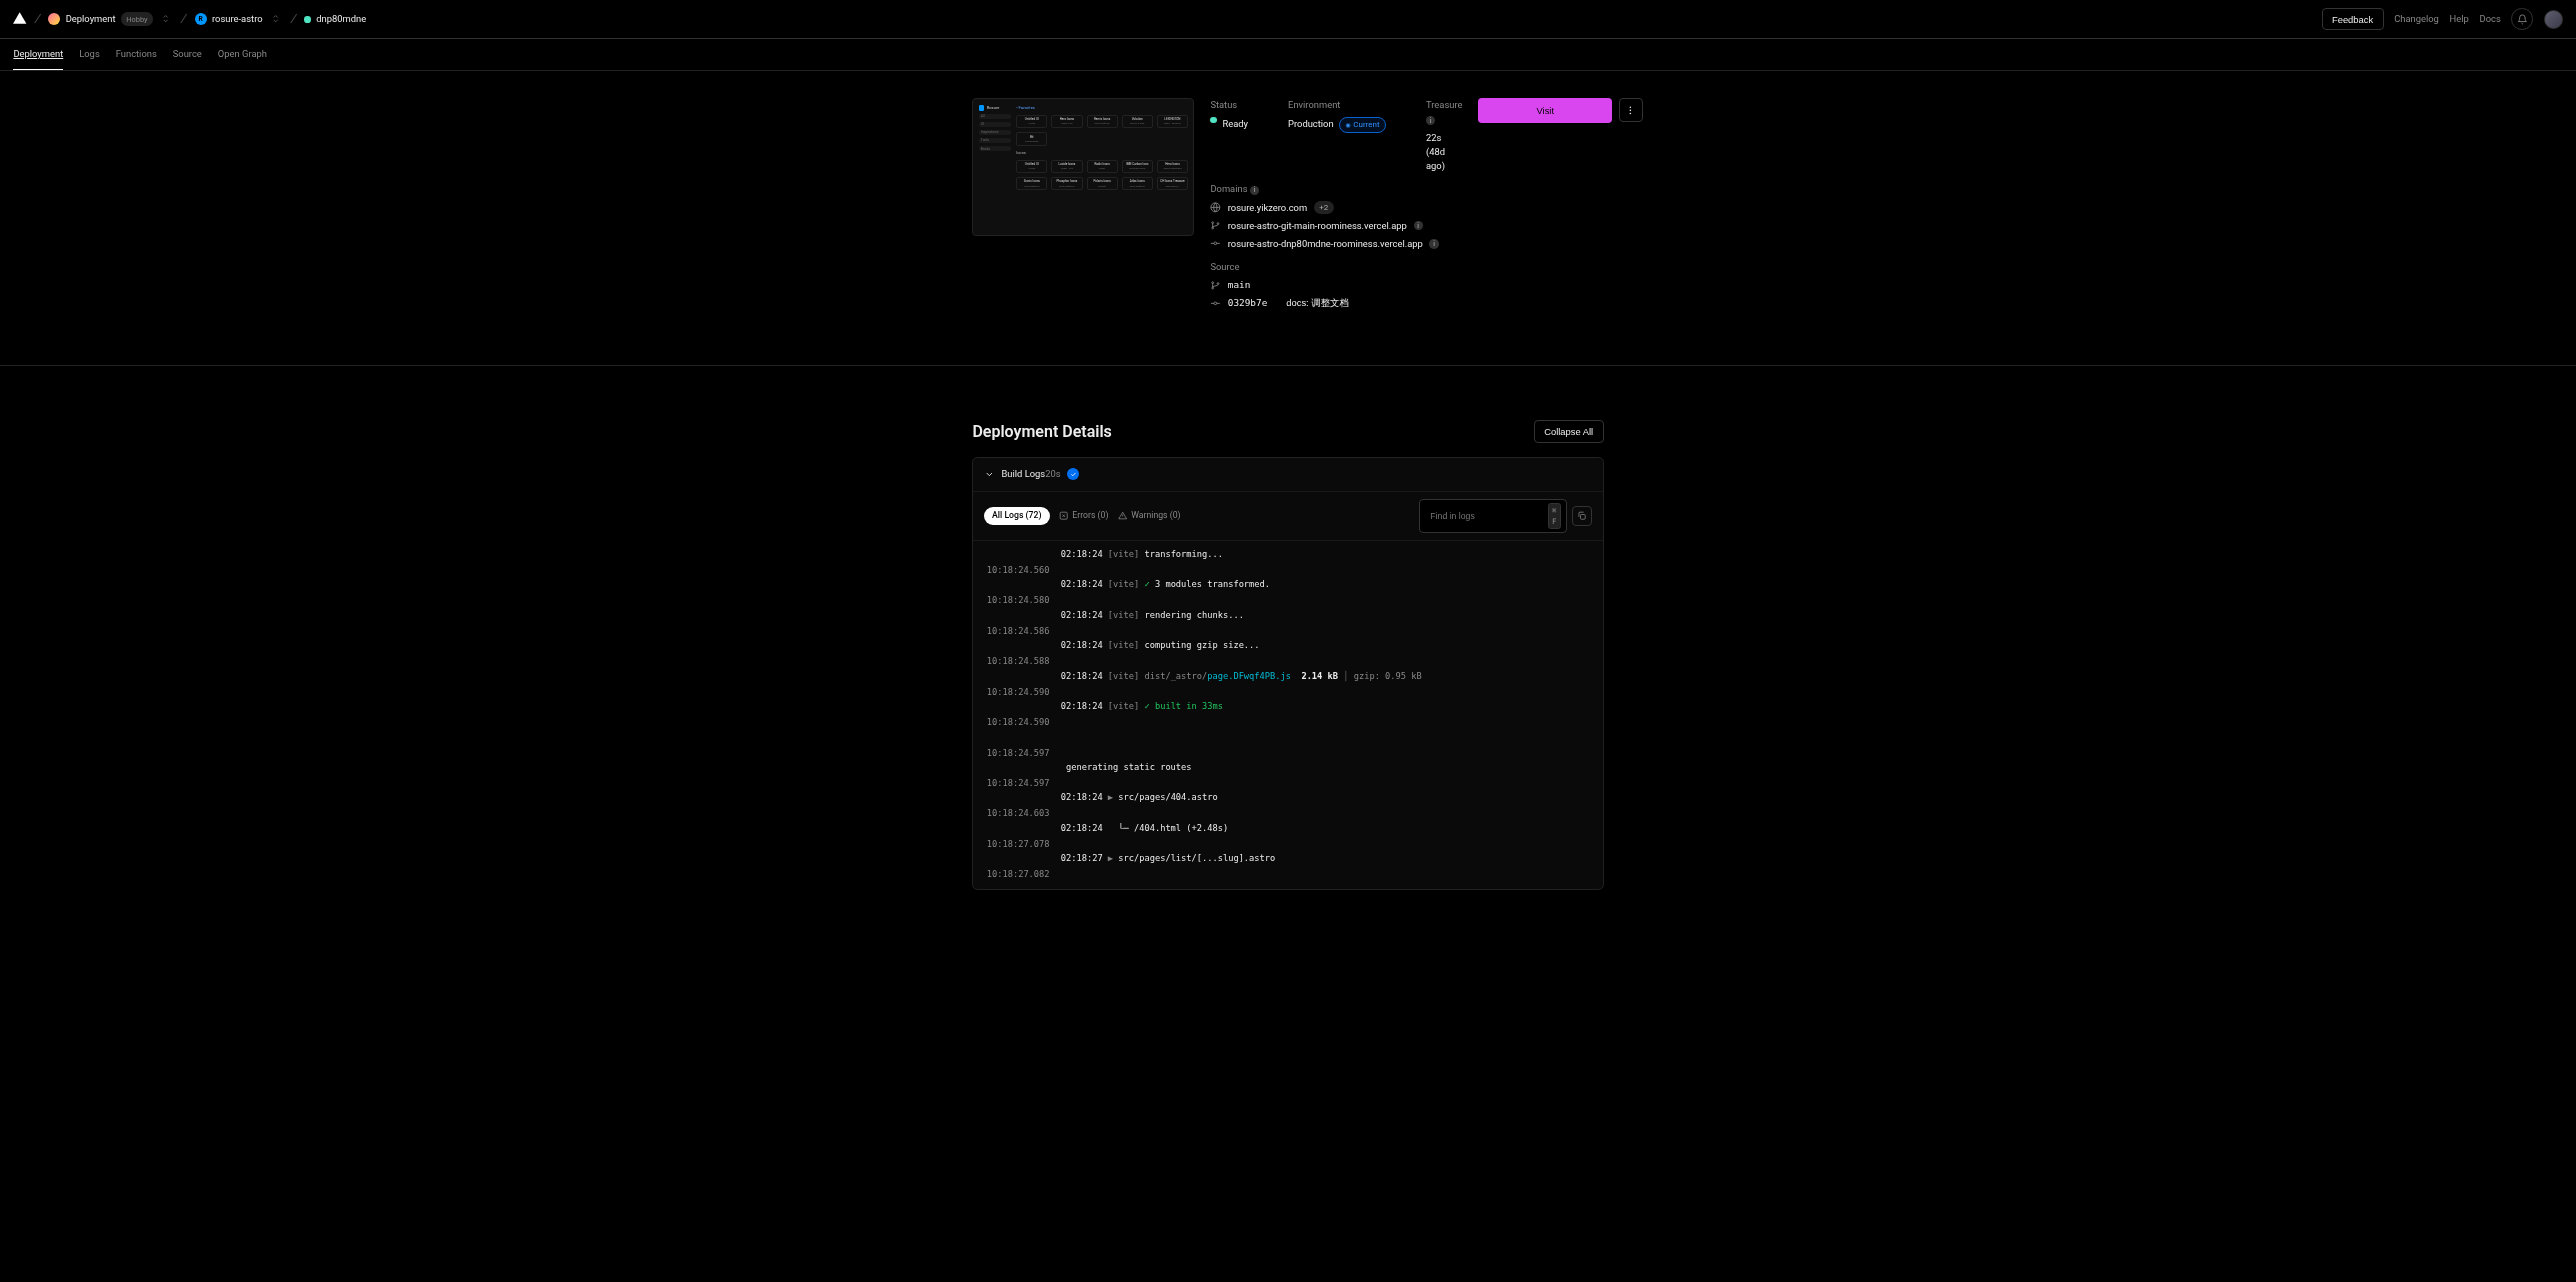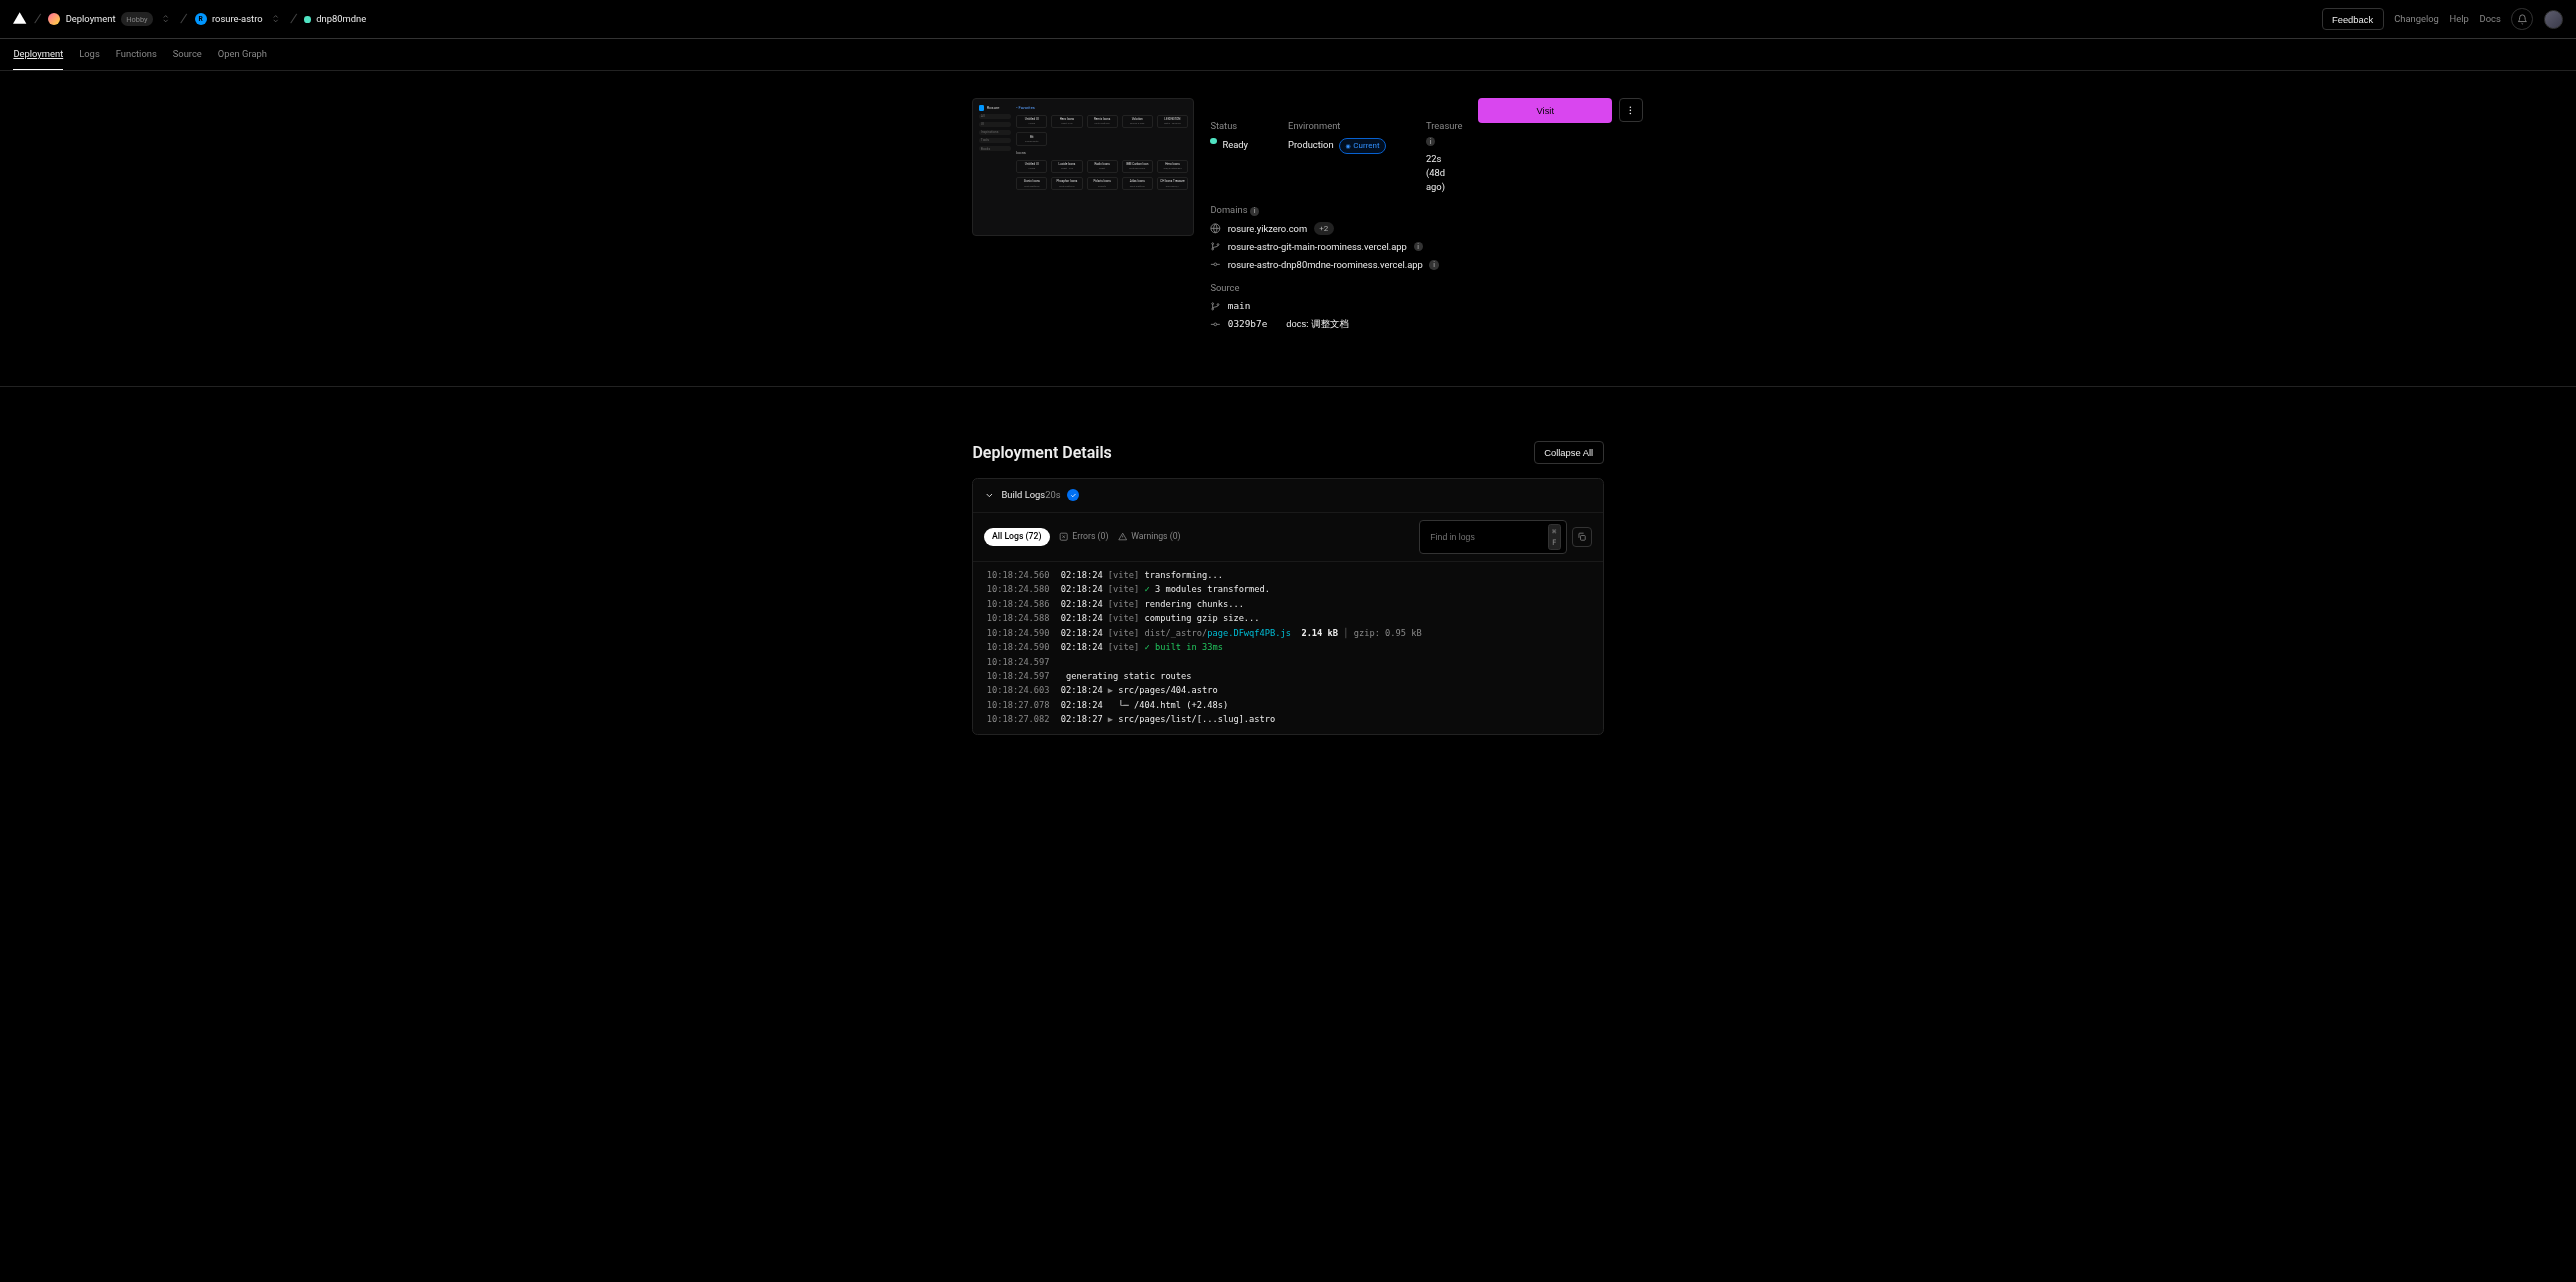--- a/index.html
+++ b/index.html
@@ -100,21 +100,21 @@
 .prev-main { flex:1; display:flex; flex-direction:column; gap:4px; }
 .prev-row { display:flex; gap:4px; }
 .prev-title { font-size:4px; color:#5aa0ff; }
 .prev-title2 { font-size:4px; color:#aaa; }
 .prev-card {
   flex:1; height:13.4px; border:0.7px solid #222; border-radius:2px;
   display:flex; flex-direction:column; align-items:center; justify-content:center;
   font-size:3px; color:#ddd; gap:0.7px;
 }
 .prev-card span:last-child { color:#666; font-size:2.4px; }
-.meta { flex:1; display:flex; flex-direction:column; gap: 9.4px; margin-top: 21px; }
+.meta { flex:1; display:flex; flex-direction:column; gap: 9.4px; }
 .meta-row { display:flex; gap: 40px; align-items: flex-start; }
 .meta-col { display:flex; flex-direction:column; gap:4px; }
 .meta-label { color: #888; font-size: 9.4px; }
 .meta-val { color: #ededed; font-size: 9.4px; display:flex; align-items:flex-start; gap:5.4px; }
 .ready-dot { width:6.7px; height:6.7px; background:#50e3c2; border-radius:50%; }
 .env-badge {
   display:inline-flex; align-items:center; gap:2.7px;
   border:0.7px solid #0761d1; background: rgba(7,97,209,0.15);
   color:#3291ff; border-radius:8px; padding: 1.3px 5.4px; font-size:8px;
 }
@@ -190,21 +190,21 @@
   width:20px; height:20px; border:0.7px solid #333; border-radius:4px;
   background:transparent; color:#888; display:flex; align-items:center; justify-content:center;
   cursor:pointer;
 }
 .logs-body {
   font-family: "SF Mono", ui-monospace, Menlo, Consolas, monospace;
   font-size: 8.7px; padding: 6.7px 0;
   color:#ededed;
 }
 .log-line { display:flex; padding: 0.7px 13.4px; white-space:pre; }
-.log-ts { color:#888; width: 74px; flex-shrink:0; }
+.log-ts { color:#888; width: 74px; flex-shrink:0;margin-top:16px; }
 .log-t2 { color:#ededed; }
 .log-prefix { color:#888; }
 .log-tx { color:#ededed; }
 .log-g { color:#22c55e; }
 .log-cy { color:#00bcd4; }
 .log-b { color:#ededed; font-weight:600; }
 .log-dim { color:#888; }
 .log-bar { color:#666; }
 svg { display:block; }
 </style>

